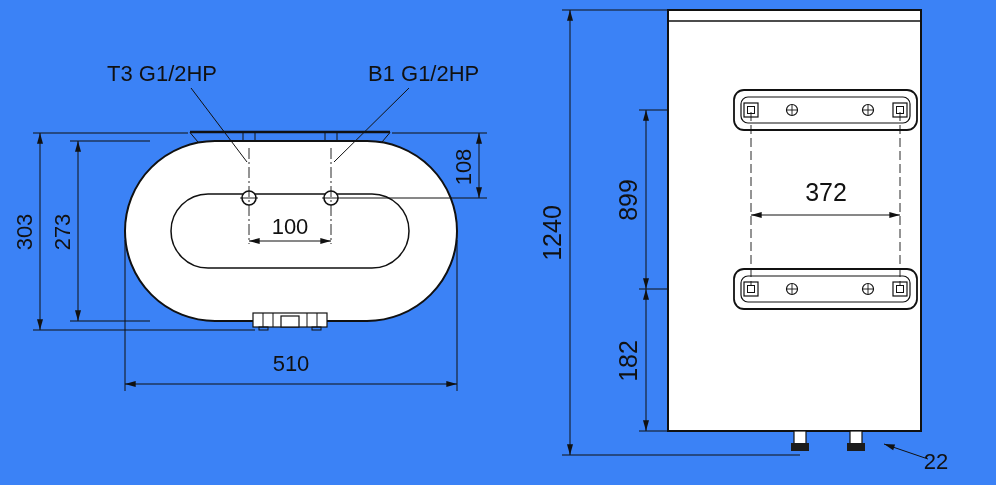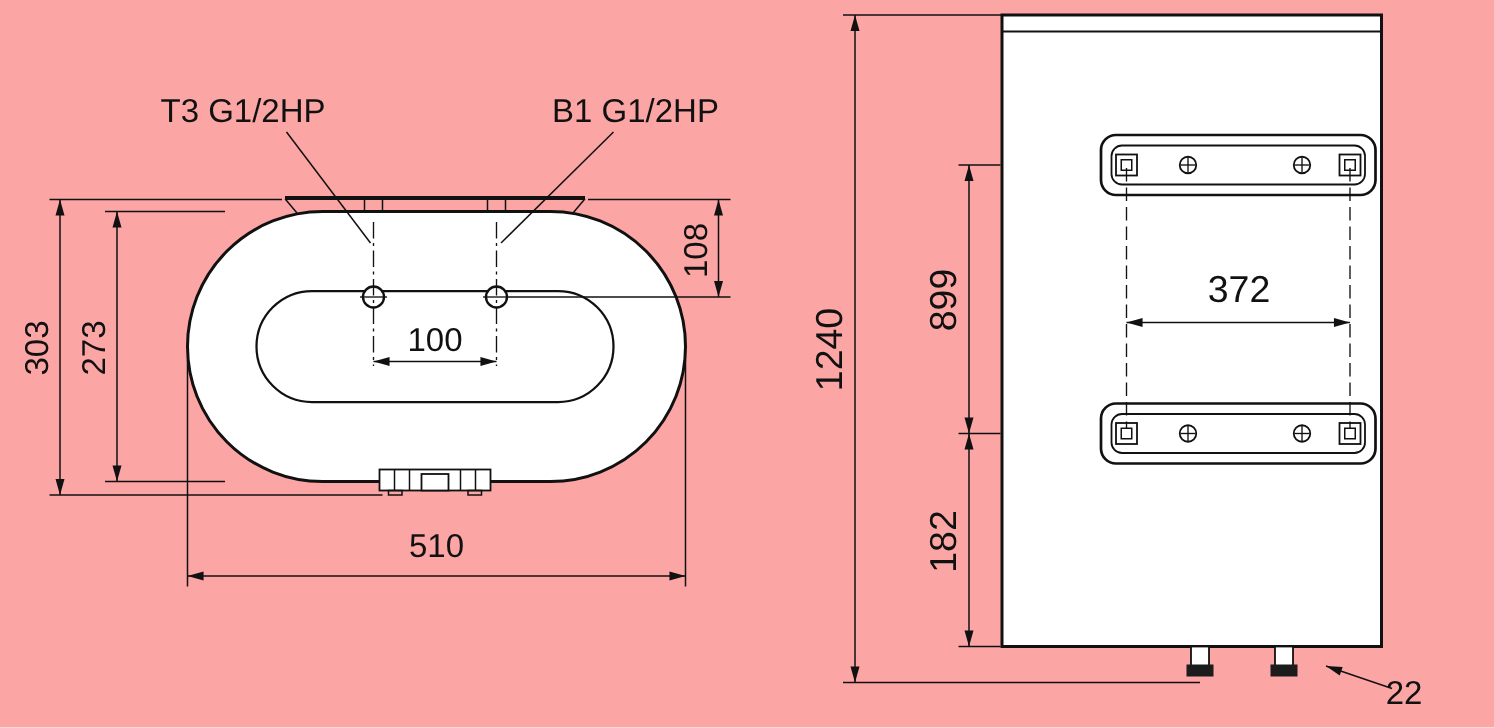--- a/index.html
+++ b/index.html
@@ -1,16 +1,16 @@
 <!DOCTYPE html>
 <html><head>
 <meta charset="utf-8">
 <style>
   html,body{margin:0;padding:0;background:#ffffff;}
-  .sheet{width:996px;height:485px;background:#fca5a5;position:relative;overflow:hidden;}
+  .sheet{width:996px;height:485px;background:#3b82f6;position:relative;overflow:hidden;}
   svg{display:block;}
   .ol   {fill:#ffffff;stroke:#111111;stroke-width:2;}
   .br   {fill:#ffffff;stroke:#111111;stroke-width:1.8;}
   .ln15 {fill:none;stroke:#111111;stroke-width:1.5;}
   .ln13 {fill:none;stroke:#111111;stroke-width:1.3;}
   .ln12 {fill:#ffffff;stroke:#111111;stroke-width:1.2;}
   .ln12n{fill:none;stroke:#111111;stroke-width:1.2;}
   .ln1  {fill:none;stroke:#111111;stroke-width:1;}
   .dim  {fill:none;stroke:#111111;stroke-width:1;}
   .cm   {fill:none;stroke:#111111;stroke-width:0.9;}

